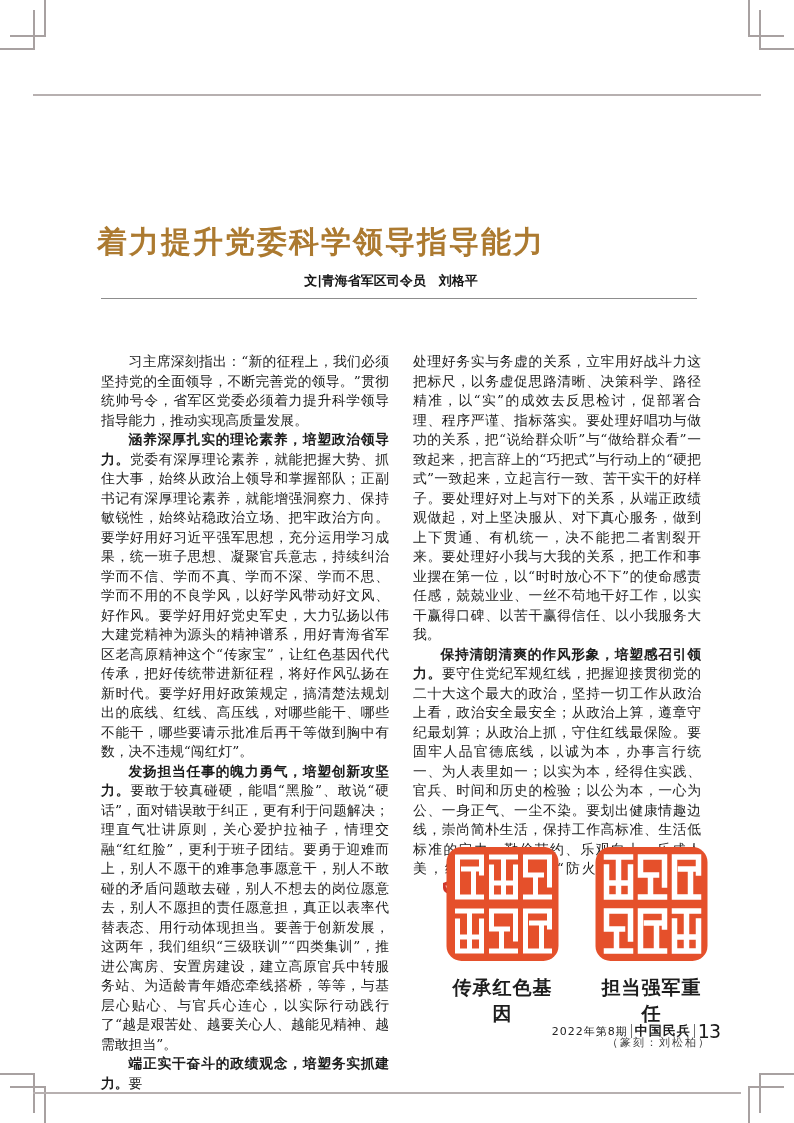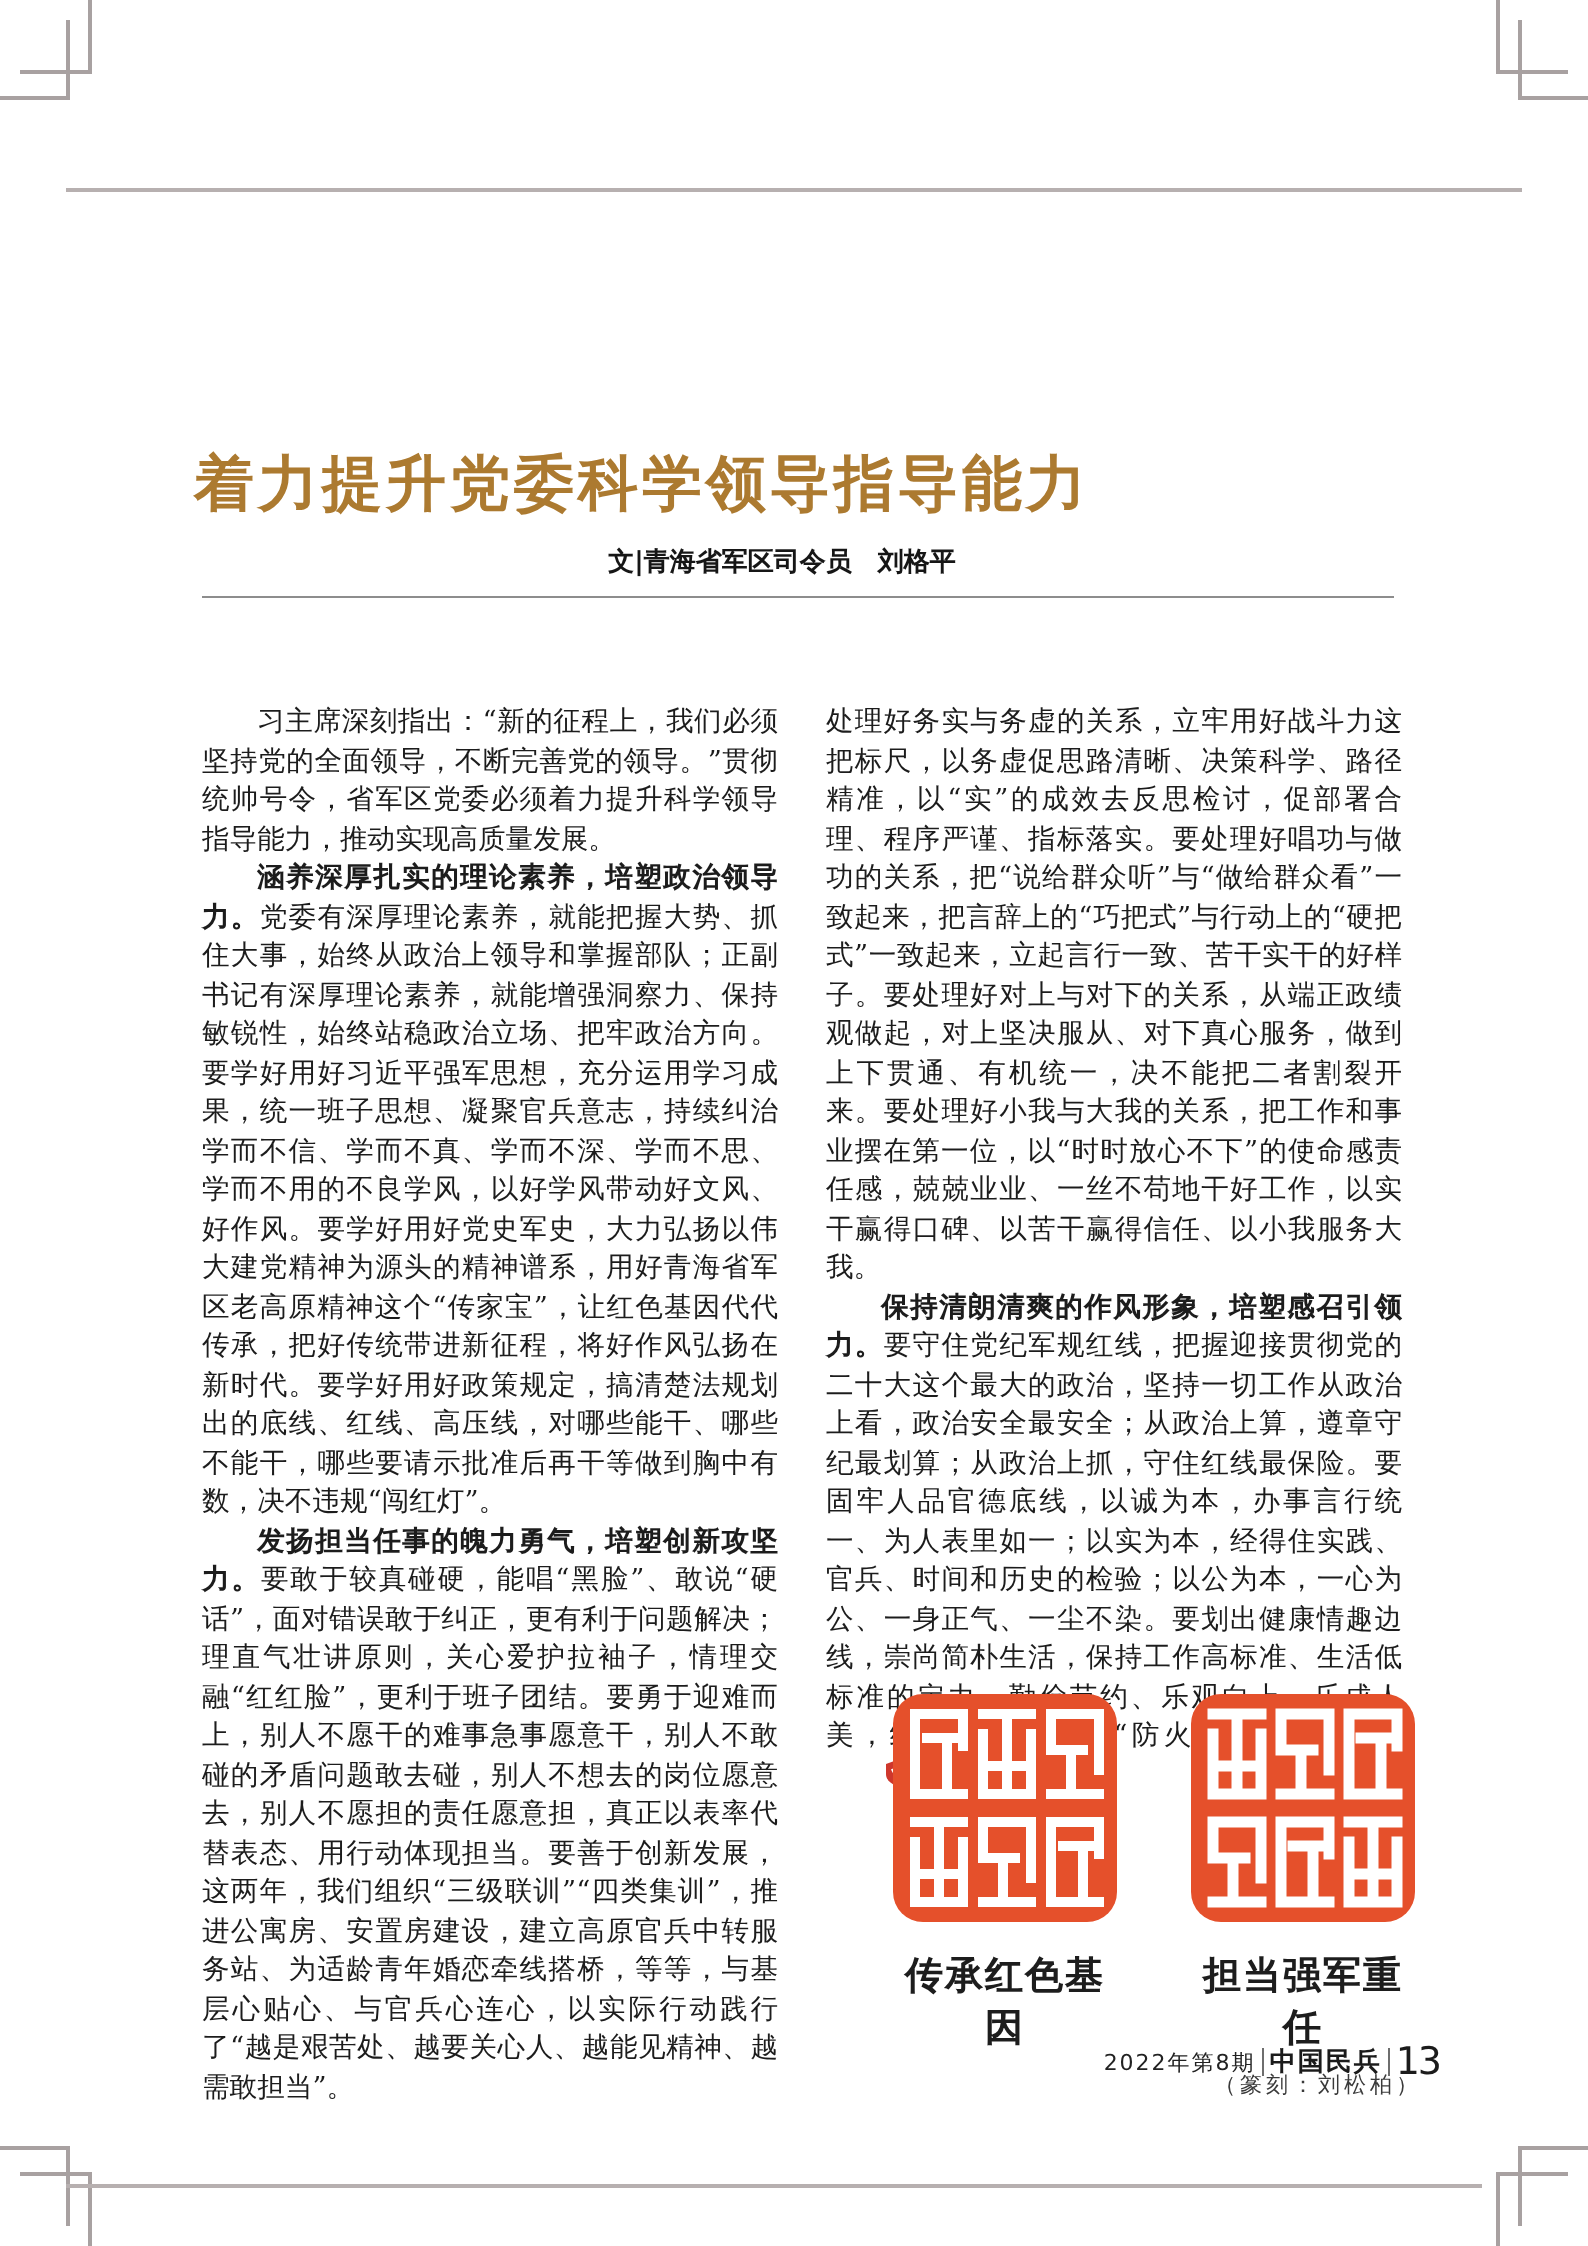--- a/index.html
+++ b/index.html
@@ -66,20 +66,21 @@
 
   <h1 class="title">着力提升党委科学领导指导能力</h1>
   <div class="byline">文|青海省军区司令员　刘格平</div>
   <div class="byline-rule"></div>
 
   <div class="columns">
     <div class="col">
       <p><span>习主席深刻指出：“新的征程上，我们必须坚持党的全面领导，不断完善党的领导。”贯彻统帅号令，省军区党委必须着力提升科学领导指导能力，推动实现高质量发展。</span></p>
       <p><span class="lead">涵养深厚扎实的理论素养，培塑政治领导力。</span><span>党委有深厚理论素养，就能把握大势、抓住大事，始终从政治上领导和掌握部队；正副书记有深厚理论素养，就能增强洞察力、保持敏锐性，始终站稳政治立场、把牢政治方向。要学好用好习近平强军思想，充分运用学习成果，统一班子思想、凝聚官兵意志，持续纠治学而不信、学而不真、学而不深、学而不思、学而不用的不良学风，以好学风带动好文风、好作风。要学好用好党史军史，大力弘扬以伟大建党精神为源头的精神谱系，用好青海省军区老高原精神这个“传家宝”，让红色基因代代传承，把好传统带进新征程，将好作风弘扬在新时代。要学好用好政策规定，搞清楚法规划出的底线、红线、高压线，对哪些能干、哪些不能干，哪些要请示批准后再干等做到胸中有数，决不违规“闯红灯”。</span></p>
       <p><span class="lead">发扬担当任事的魄力勇气，培塑创新攻坚力。</span><span>要敢于较真碰硬，能唱“黑脸”、敢说“硬话”，面对错误敢于纠正，更有利于问题解决；理直气壮讲原则，关心爱护拉袖子，情理交融“红红脸”，更利于班子团结。要勇于迎难而上，别人不愿干的难事急事愿意干，别人不敢碰的矛盾问题敢去碰，别人不想去的岗位愿意去，别人不愿担的责任愿意担，真正以表率代替表态、用行动体现担当。要善于创新发展，这两年，我们组织“三级联训”“四类集训”，推进公寓房、安置房建设，建立高原官兵中转服务站、为适龄青年婚恋牵线搭桥，等等，与基层心贴心、与官兵心连心，以实际行动践行了“越是艰苦处、越要关心人、越能见精神、越需敢担当”。</span></p>
+      <p><span class="lead">端正实干奋斗的政绩观念，培塑务实抓建力。</span><span>要</span></p>
     </div>
     <div class="col">
       <p class="no-indent"><span>处理好务实与务虚的关系，立牢用好战斗力这把标尺，以务虚促思路清晰、决策科学、路径精准，以“实”的成效去反思检讨，促部署合理、程序严谨、指标落实。要处理好唱功与做功的关系，把“说给群众听”与“做给群众看”一致起来，把言辞上的“巧把式”与行动上的“硬把式”一致起来，立起言行一致、苦干实干的好样子。要处理好对上与对下的关系，从端正政绩观做起，对上坚决服从、对下真心服务，做到上下贯通、有机统一，决不能把二者割裂开来。要处理好小我与大我的关系，把工作和事业摆在第一位，以“时时放心不下”的使命感责任感，兢兢业业、一丝不苟地干好工作，以实干赢得口碑、以苦干赢得信任、以小我服务大我。</span></p>
       <p><span class="lead">保持清朗清爽的作风形象，培塑感召引领力。</span><span>要守住党纪军规红线，把握迎接贯彻党的二十大这个最大的政治，坚持一切工作从政治上看，政治安全最安全；从政治上算，遵章守纪最划算；从政治上抓，守住红线最保险。要固牢人品官德底线，以诚为本，办事言行统一、为人表里如一；以实为本，经得住实践、官兵、时间和历史的检验；以公为本，一心为公、一身正气、一尘不染。要划出健康情趣边线，崇尚简朴生活，保持工作高标准、生活低标准的定力，勤俭节约、乐观向上、乐成人美，给个人情趣装上“防火墙”“过滤网”。</span><span class="end-mark"><svg width="11" height="13" viewBox="0 0 11 13">
               <path d="M5.5 0 L11 2 V7 C11 10 8.5 12 5.5 13 C2.5 12 0 10 0 7 V2 Z" fill="#cf372c"></path>
               <path d="M3 4.5 L5.5 9 L8 4.5" stroke="#fff" stroke-width="1.2" fill="none"></path>
             </svg></span></p>
     </div>
   </div>
 

